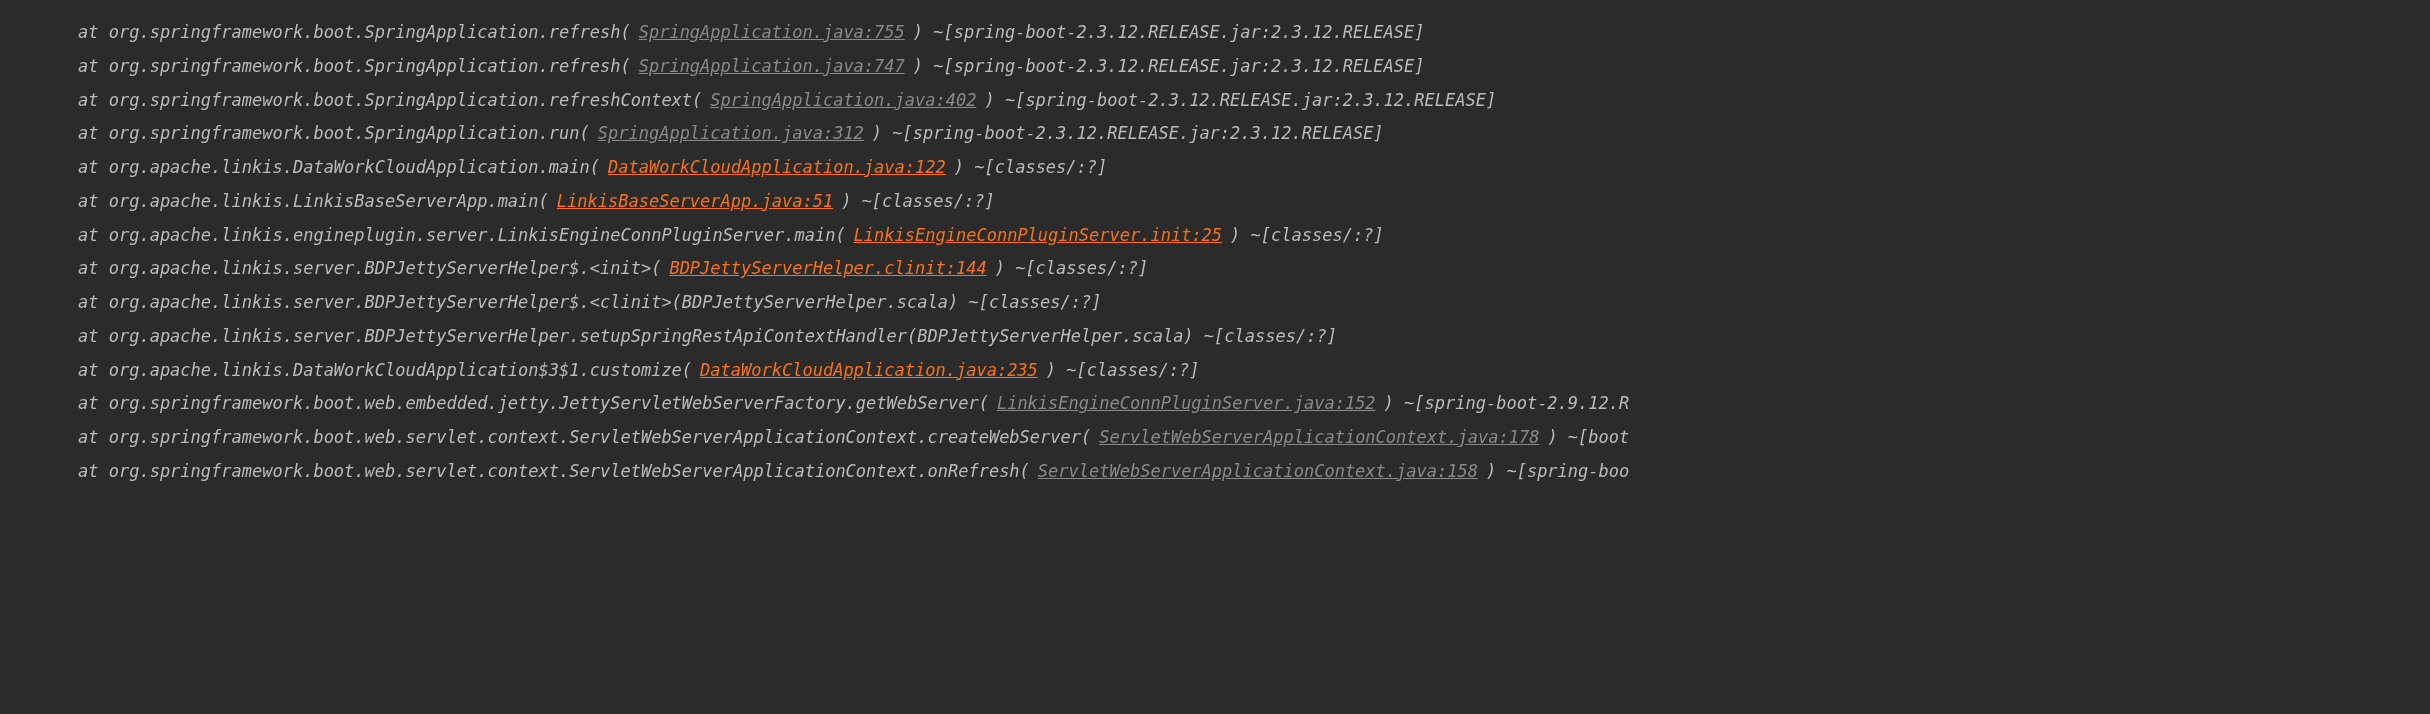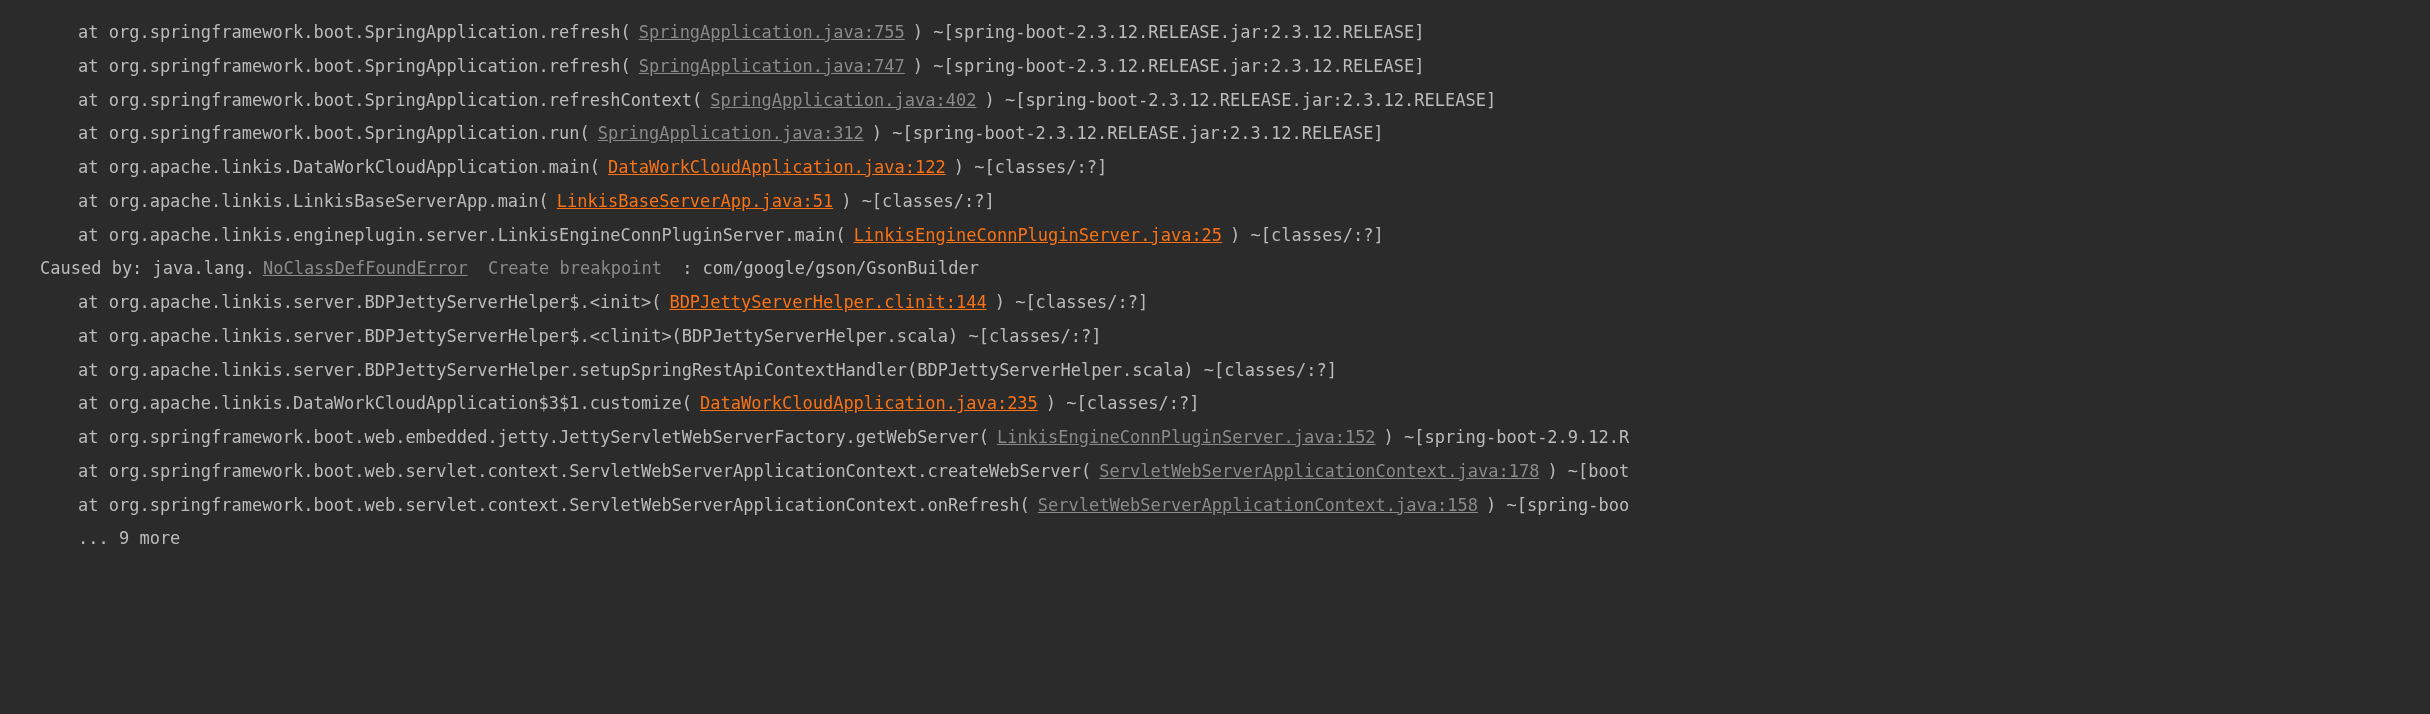--- a/index.html
+++ b/index.html
@@ -1,18 +1,19 @@
 <!DOCTYPE html>
 <html><head>
   <meta charset="utf-8">
   <style>
     * {
       margin: 4px;
       padding: 0;
       box-sizing: border-box;
+      font-style: italic;
     }
     body {
       background-color: #2b2b2b;
       color: #bbbbbb;
       font-family: 'Menlo', 'Monaco', 'Consolas', monospace;
       font-size: 17px;
       line-height: 1.75;
       padding: 6px 0;
       white-space: nowrap;
       overflow-x: hidden;
@@ -63,26 +64,23 @@
   <div class="line indent">
     <span>at org.springframework.boot.SpringApplication.run(</span><span class="link-gray">SpringApplication.java:312</span><span>) ~[spring-boot-2.3.12.RELEASE.jar:2.3.12.RELEASE]</span>
   </div>
   <div class="line indent">
     <span>at org.apache.linkis.DataWorkCloudApplication.main(</span><span class="link-blue">DataWorkCloudApplication.java:122</span><span>) ~[classes/:?]</span>
   </div>
   <div class="line indent">
     <span>at org.apache.linkis.LinkisBaseServerApp.main(</span><span class="link-blue">LinkisBaseServerApp.java:51</span><span>) ~[classes/:?]</span>
   </div>
   <div class="line indent">
-    <span>at org.apache.linkis.engineplugin.server.LinkisEngineConnPluginServer.main(</span><span class="link-blue">LinkisEngineConnPluginServer.java:25</span><span>) ~[classes/:?]</span>
+    <span>at org.apache.linkis.engineplugin.server.LinkisEngineConnPluginServer.main(</span><span class="link-blue">LinkisEngineConnPluginServer.init:25</span><span>) ~[classes/:?]</span>
   </div>
 
-  <div class="line">
-    <span>Caused by: java.lang.</span><span class="link-gray-noul">NoClassDefFoundError</span> <button class="breakpoint-btn">Create breakpoint</button><span> : com/google/gson/GsonBuilder</span>
-  </div>
 
   <div class="line indent">
     <span>at org.apache.linkis.server.BDPJettyServerHelper$.&lt;init&gt;(</span><span class="link-blue">BDPJettyServerHelper.clinit:144</span><span>) ~[classes/:?]</span>
   </div>
   <div class="line indent">
     <span>at org.apache.linkis.server.BDPJettyServerHelper$.&lt;clinit&gt;(BDPJettyServerHelper.scala) ~[classes/:?]</span>
   </div>
   <div class="line indent">
     <span>at org.apache.linkis.server.BDPJettyServerHelper.setupSpringRestApiContextHandler(BDPJettyServerHelper.scala) ~[classes/:?]</span>
   </div>
@@ -92,16 +90,13 @@
   <div class="line indent">
     <span>at org.springframework.boot.web.embedded.jetty.JettyServletWebServerFactory.getWebServer(</span><span class="link-gray">LinkisEngineConnPluginServer.java:152</span><span>) ~[spring-boot-2.9.12.R</span>
   </div>
   <div class="line indent">
     <span>at org.springframework.boot.web.servlet.context.ServletWebServerApplicationContext.createWebServer(</span><span class="link-gray">ServletWebServerApplicationContext.java:178</span><span>) ~[boot</span>
   </div>
   <div class="line indent">
     <span>at org.springframework.boot.web.servlet.context.ServletWebServerApplicationContext.onRefresh(</span><span class="link-gray">ServletWebServerApplicationContext.java:158</span><span>) ~[spring-boo</span>
   </div>
 
-  <div class="line indent">
-    <span>... 9 more</span>
-  </div>
 </div>
 
 </body></html>

